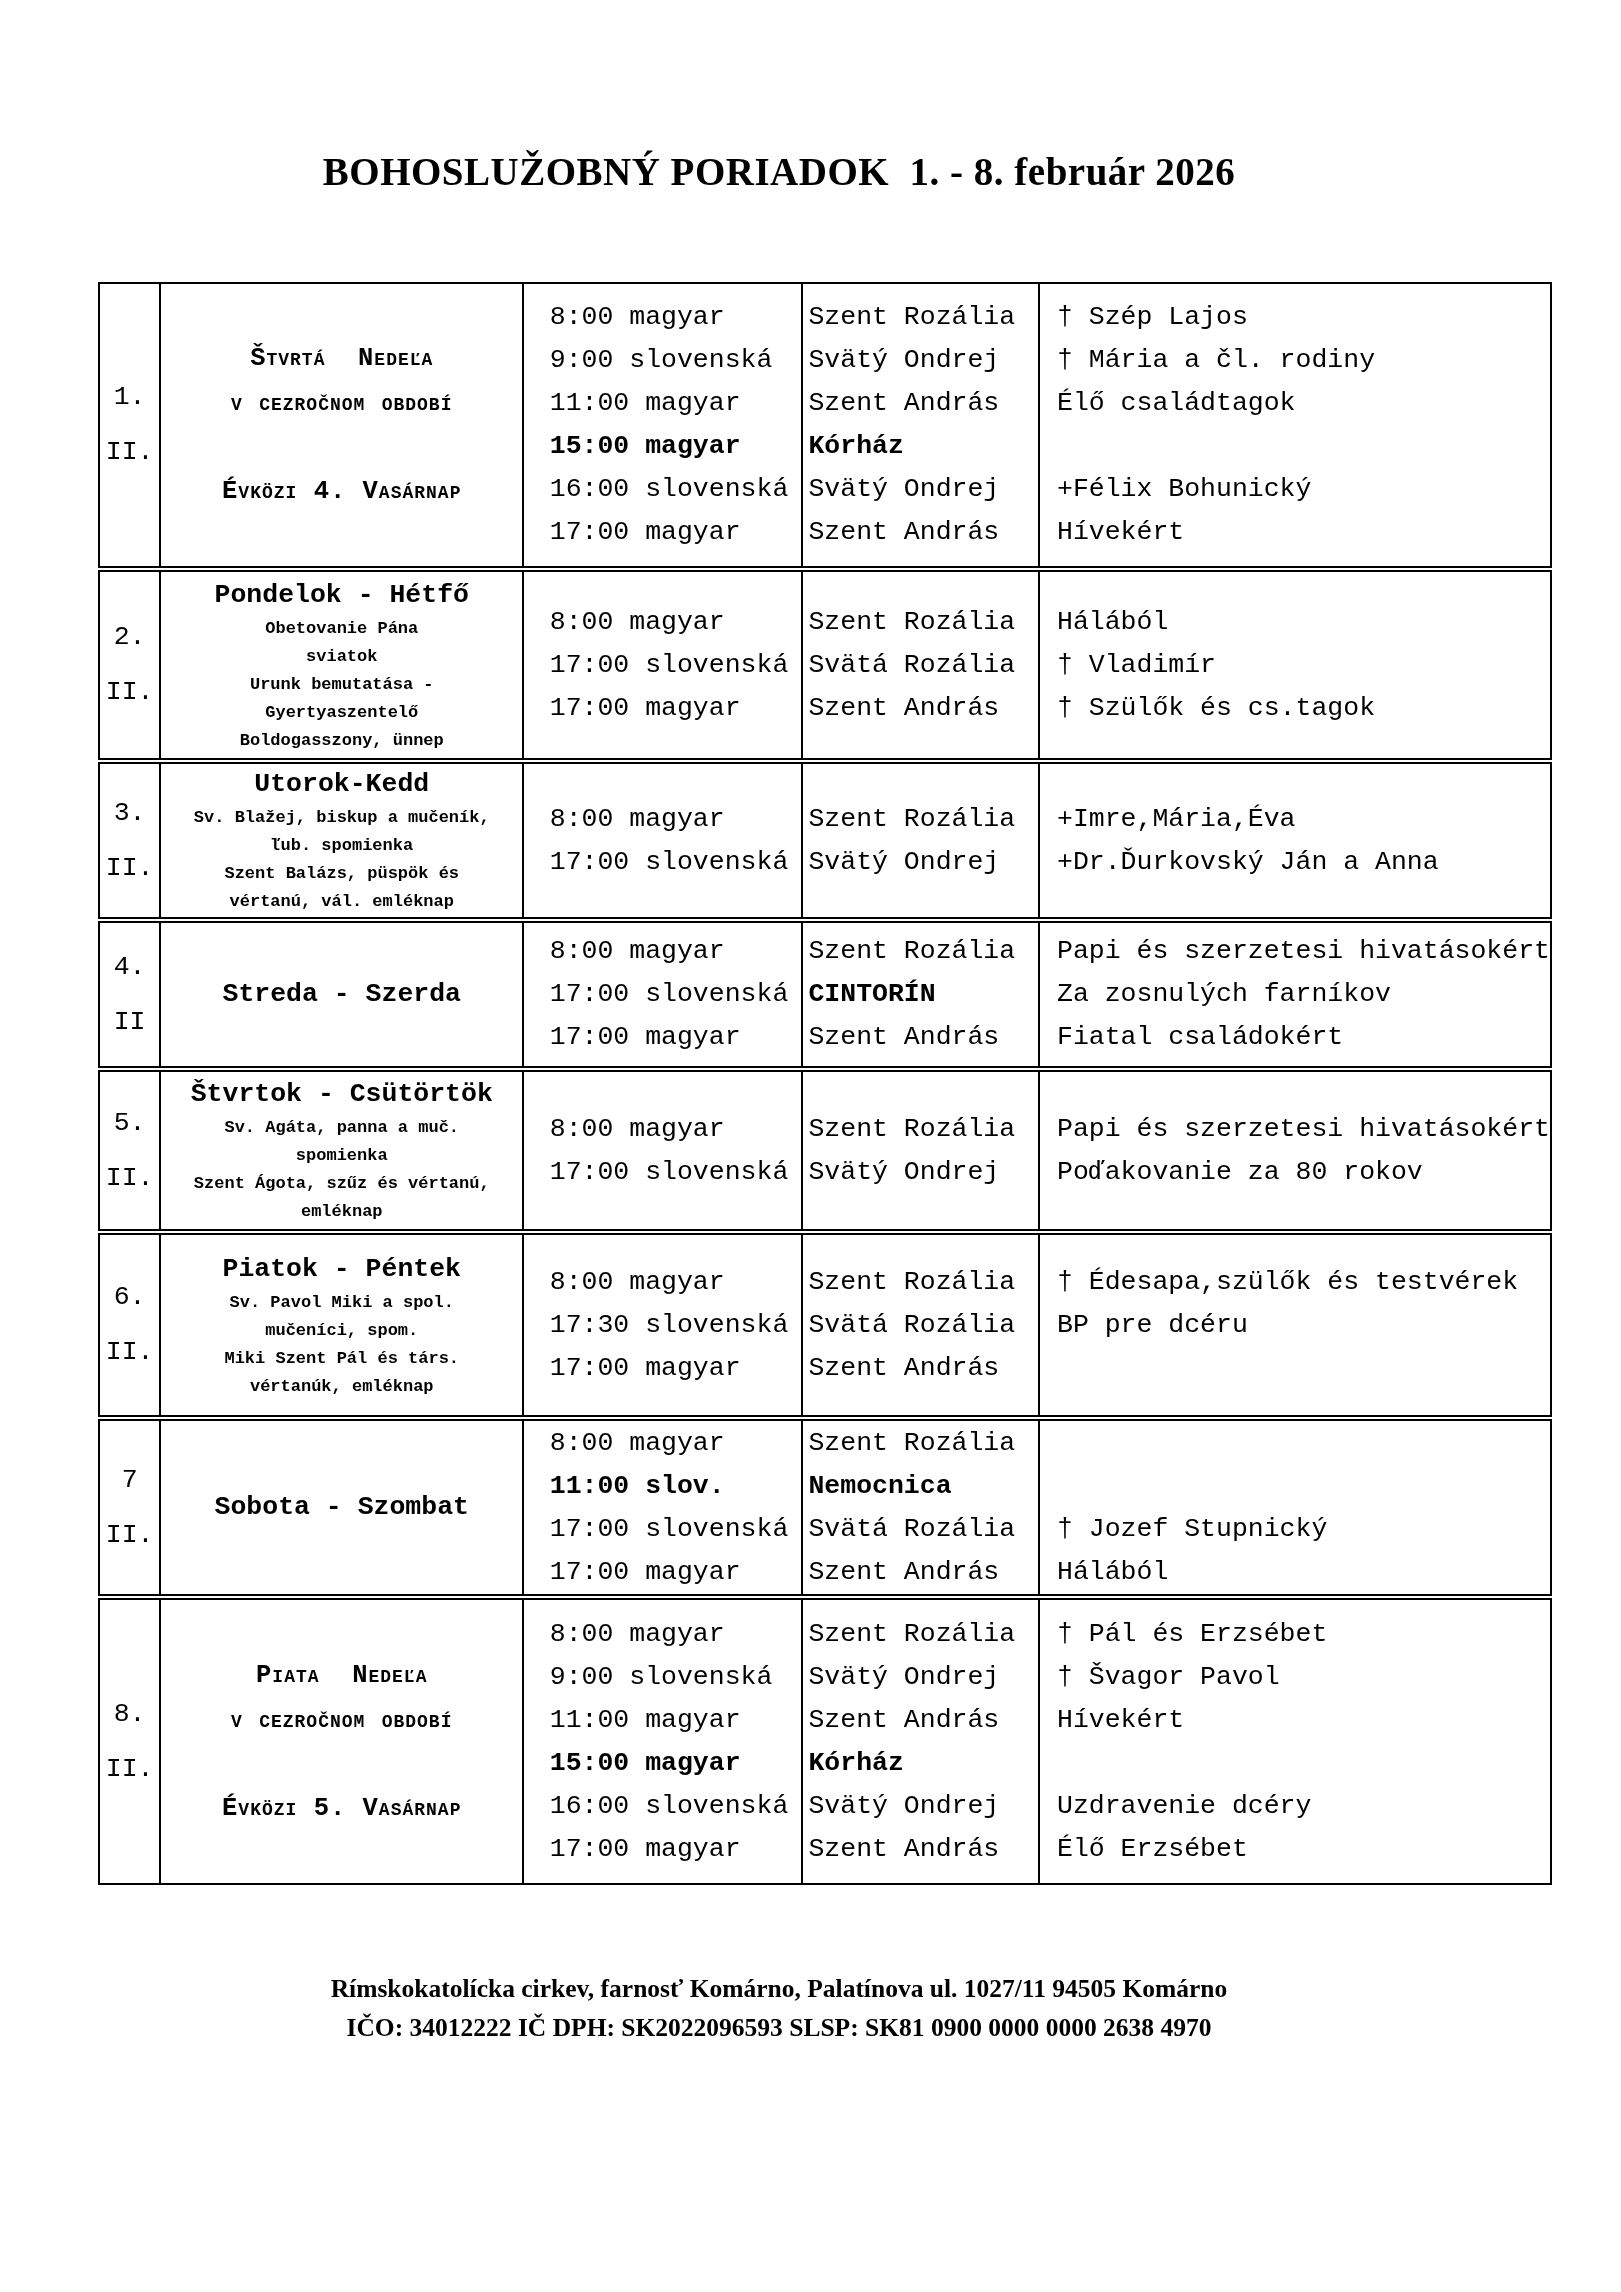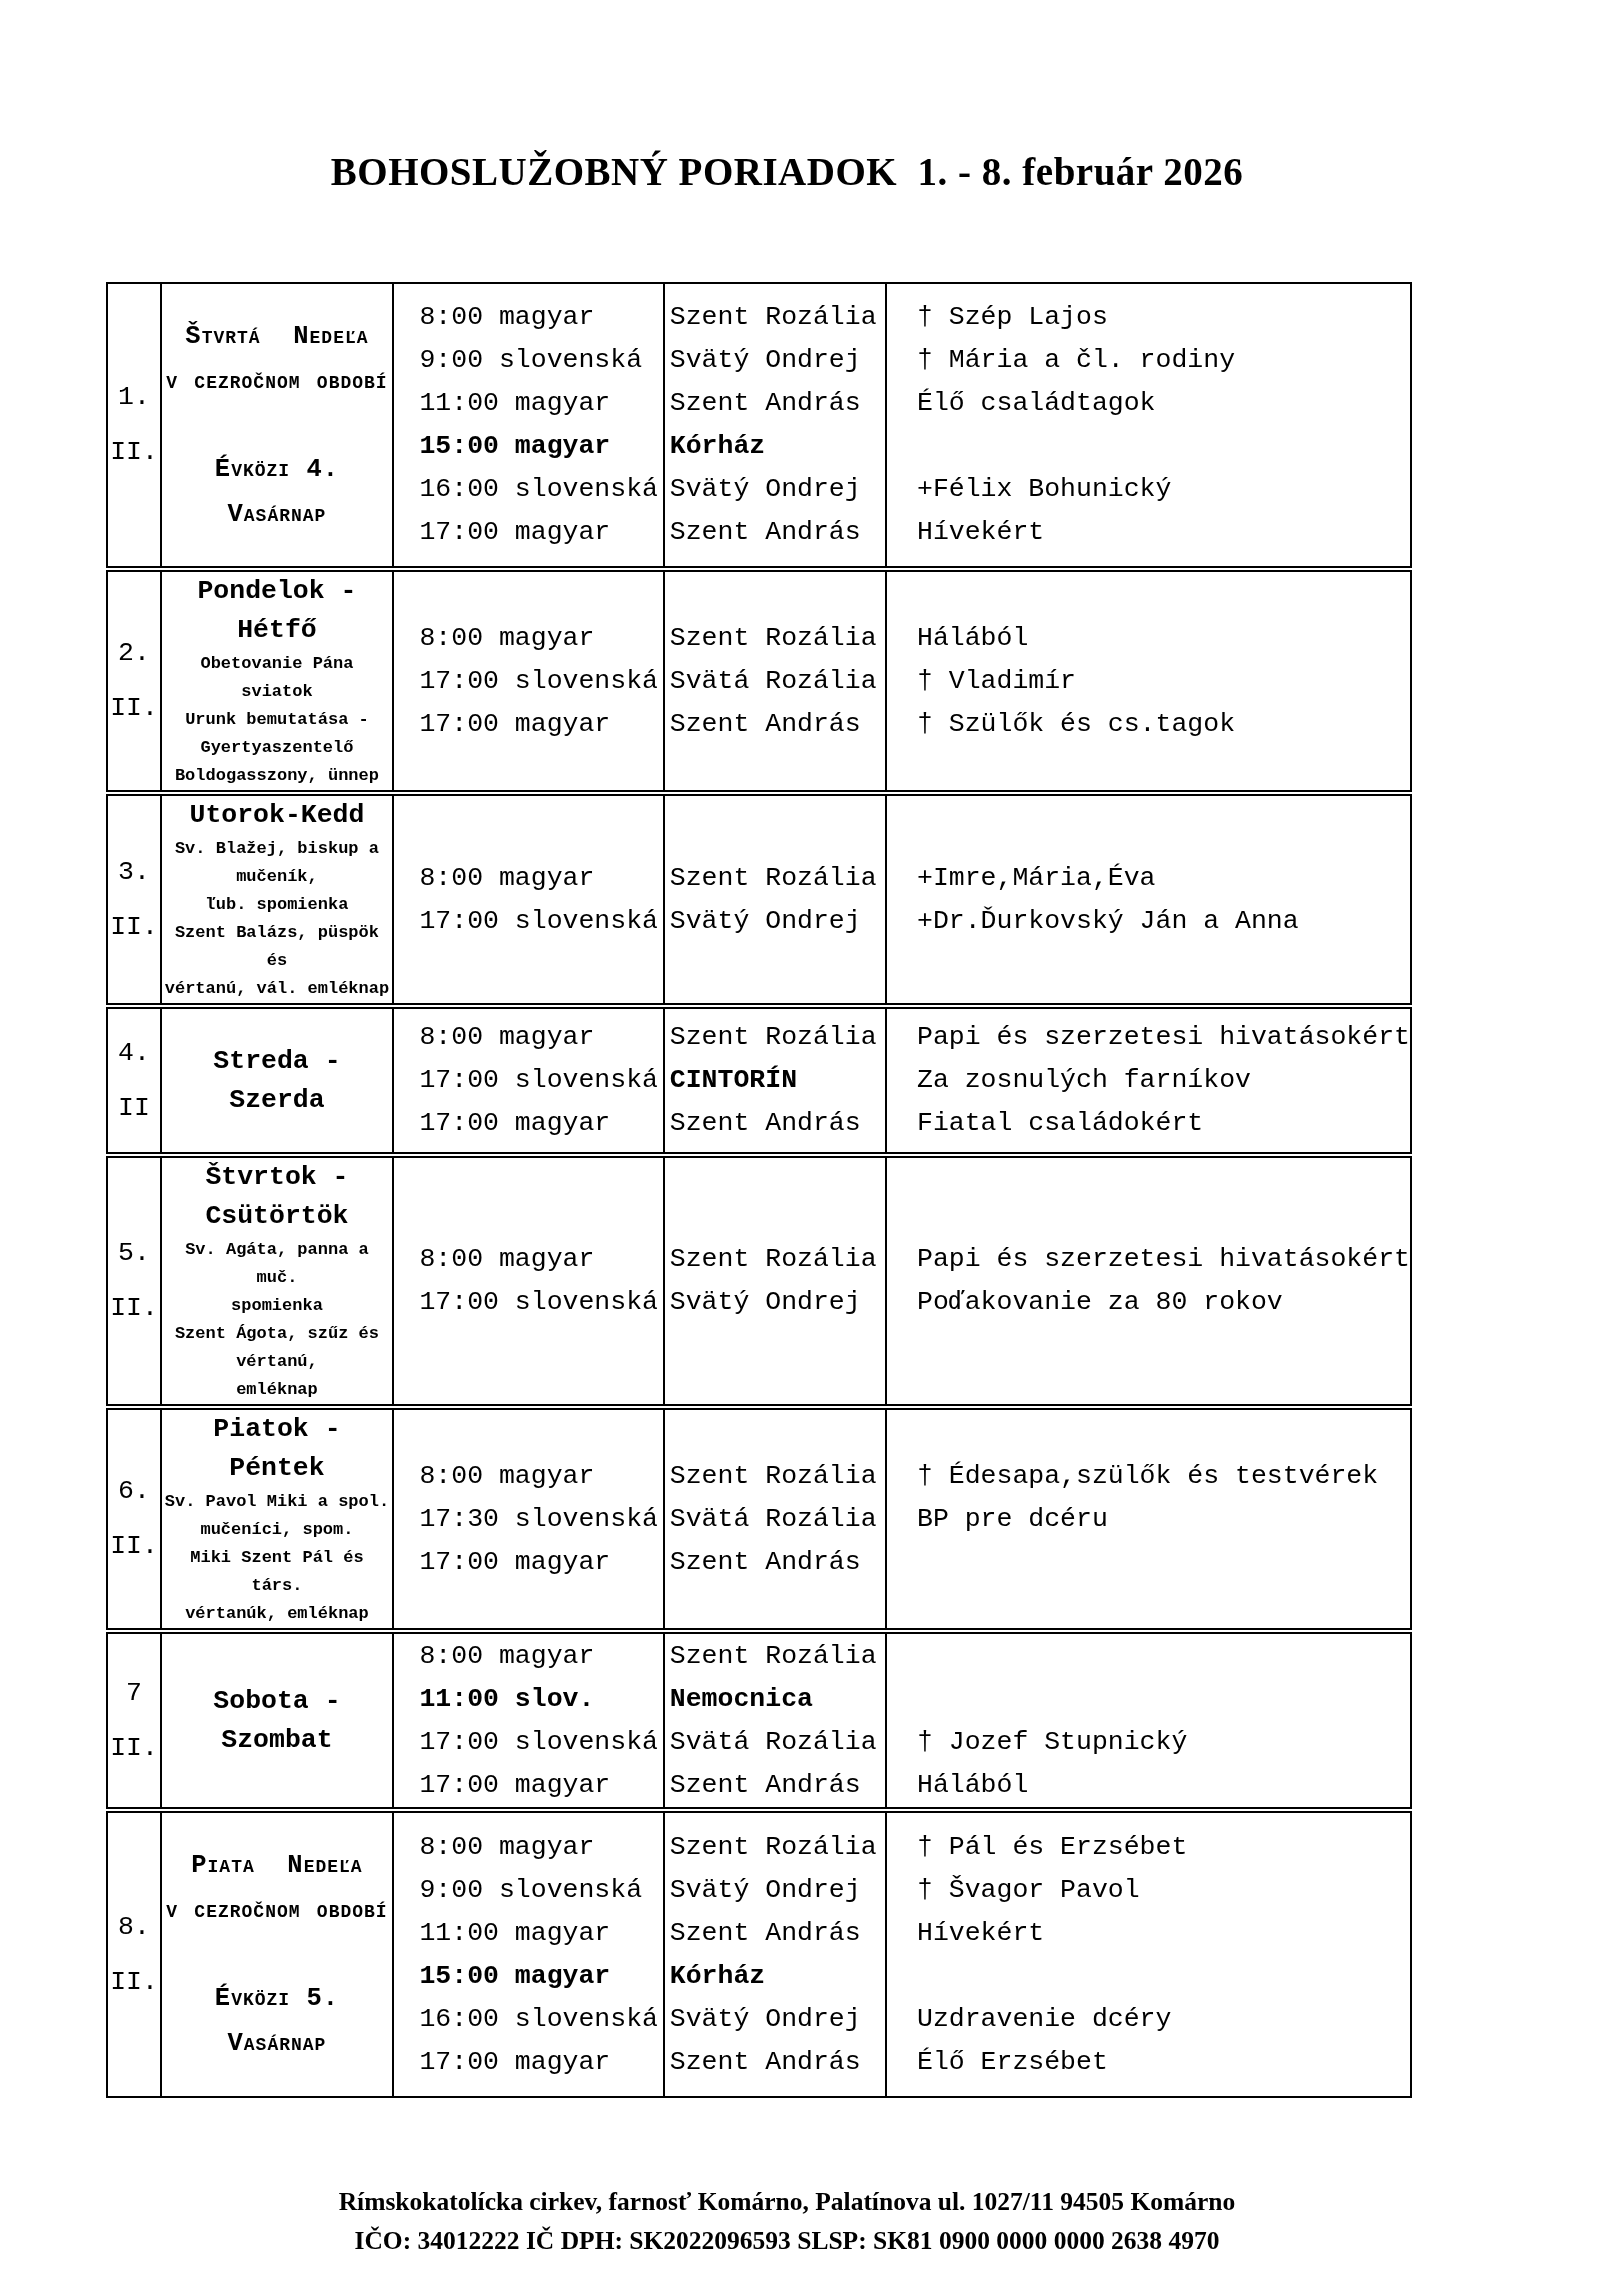--- a/index.html
+++ b/index.html
@@ -2,21 +2,21 @@
 <html><head>
 <meta charset="utf-8">
 <style>
   html,body{margin:0;padding:0;}
   body{
     width:1621px;height:2293px;
     background:#ffffff;color:#000;
     font-family:"Liberation Serif","DejaVu Serif",serif;
     position:relative;overflow:hidden;
   }
-  .page{position:absolute;top:0;left:8px;width:1404px;height:2293px;border-radius:24px;}
+  .page{position:absolute;top:0;left:0;width:1552px;height:2293px;border-radius:24px;}
 
   
   .title-block{
     margin:147px 0 0 59px;width:1440px;text-align:center;
   }
   .title-line{
     font-weight:bold;font-size:39px;line-height:49px;
     white-space:pre-wrap;letter-spacing:0.5px;
   }
 
@@ -48,21 +48,21 @@
   .day-ds{font-weight:bold;font-size:17px;line-height:28px;}
   .day-sc{
     font-weight:bold;font-size:25.5px;line-height:45px;
     font-variant:small-caps;letter-spacing:1px;white-space:pre-wrap;
   }
   .day-gap{height:43px;}
 
   .col-time,.col-place,.col-intention{text-align:left;}
   .col-time{padding-left:25.5px;}
   .col-place{padding-left:5px;}
-  .col-intention{padding-left:30px;}
+  .col-intention{padding-left:17px;}
   .sched-line{font-size:26.5px;line-height:43px;white-space:nowrap;}
   .sched-line.bold{font-weight:bold;}
 
   
   .footer-block{
     margin:84px 0 0 59px;width:1440px;text-align:center;
   }
   .footer-line{font-weight:bold;font-size:25.5px;line-height:39px;}
 </style>
 </head>

